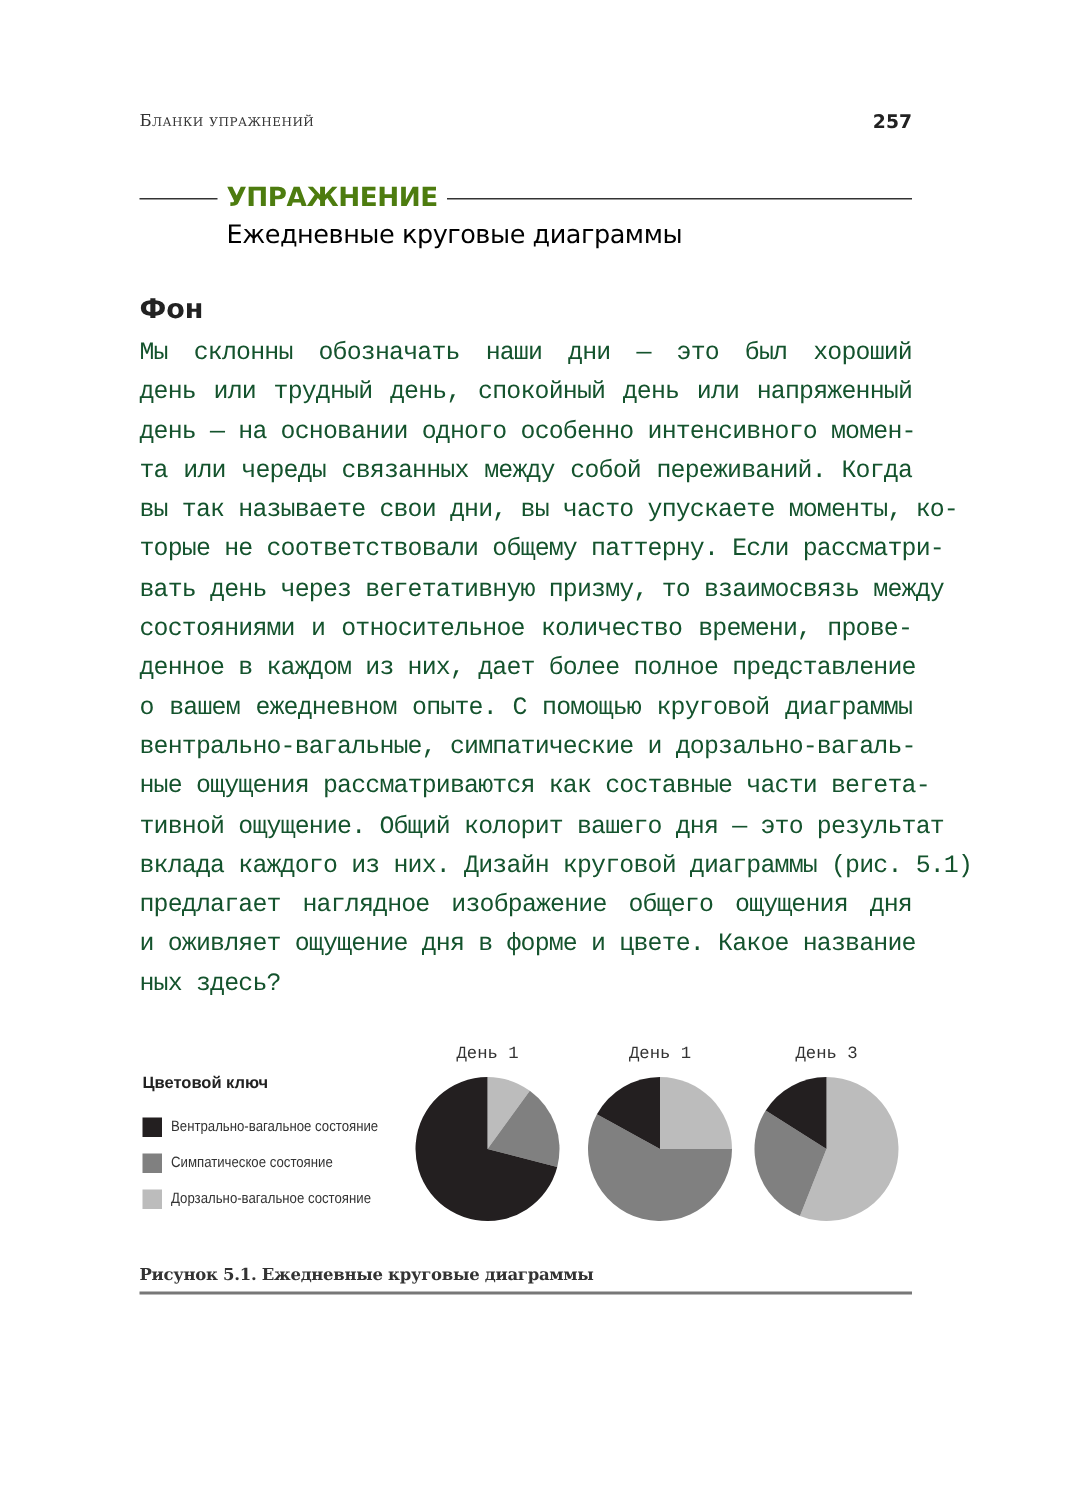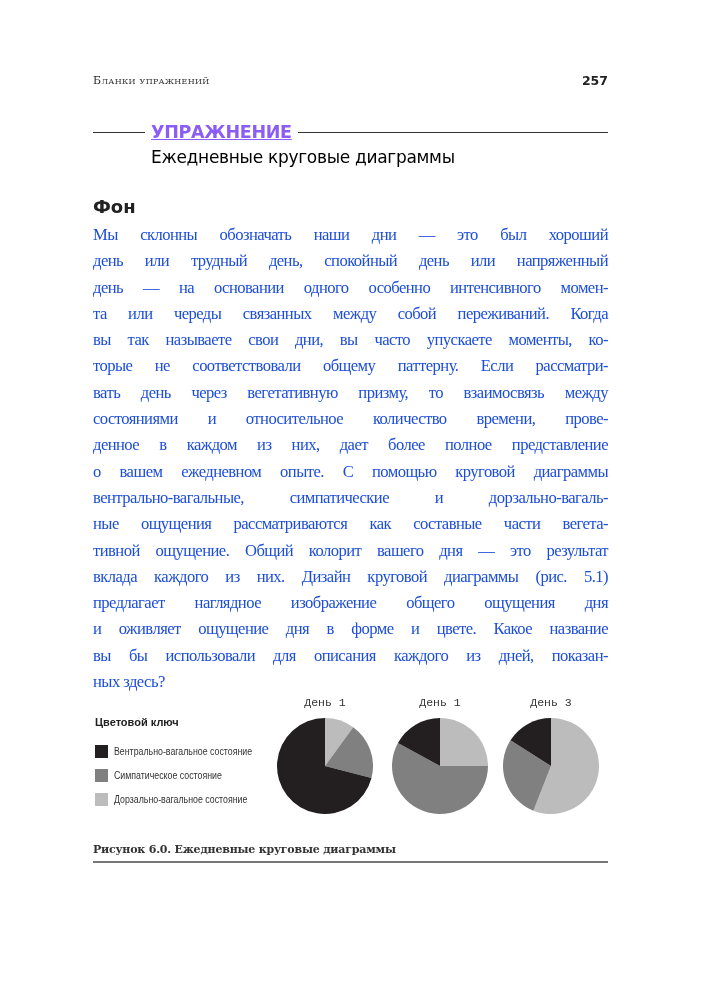--- a/index.html
+++ b/index.html
@@ -5,25 +5,25 @@
   html, body { margin: 0; padding: 0; background: #ffffff; }
   body { width: 715px; height: 1000px; position: relative; overflow: hidden; color: #231f20; }
   .running-head { position: absolute; left: 93px; top: 74px; width: 515px; height: 20px; }
   .running-head .section { position: absolute; left: 0; top: 0; font-family: "DejaVu Serif", serif; font-size: 11px; letter-spacing: 0.3px; font-variant: small-caps; color: #333; }
   .running-head .page-num { position: absolute; right: 0; top: -1px; font-family: "DejaVu Sans", sans-serif; font-weight: bold; font-size: 12.5px; color: #222; }
 
   .exercise-head { position: absolute; left: 93px; top: 118px; width: 515px; }
   .exercise-head .row { display: flex; align-items: center; height: 28px; }
   .exercise-head .line-left { width: 52px; height: 1px; background: #333; }
   .exercise-head .line-right { flex: 1; height: 1px; background: #333; margin-left: 6px; }
-  .exercise-head .title { font-family: "DejaVu Sans", sans-serif; font-weight: bold; font-size: 17.5px; margin-left: 6px; letter-spacing: -0.3px; color: #8b5cf6; text-decoration: underline; }
+  .exercise-head .title { font-family: "DejaVu Sans", sans-serif; font-weight: bold; font-size: 17.5px; margin-left: 6px; letter-spacing: -0.3px; color: #4d7c0f; }
   .exercise-head .subtitle { font-family: "DejaVu Sans", sans-serif; font-size: 17px; margin-left: 58px; margin-top: 1px; color: #000000; letter-spacing: -0.3px; }
 
   .section-heading { position: absolute; left: 93px; top: 196px; font-family: "DejaVu Sans", sans-serif; font-weight: bold; font-size: 18px; color: #222; }
-  .body-text { position: absolute; left: 93px; top: 222px; width: 515px; font-family: Liberation Serif, serif; font-size: 16.6px; line-height: 26.3px; letter-spacing: -0.55px; color: #1d4ed8; }
+  .body-text { position: absolute; left: 93px; top: 222px; width: 515px; font-family: Liberation Mono, monospace; font-size: 16.6px; line-height: 26.3px; letter-spacing: -0.55px; color: #14532d; }
   .body-text .ln { display: block; text-align: justify; text-align-last: justify; white-space: nowrap; height: 26.3px; }
   .body-text .ln.last { text-align-last: left; }
 
   .figure { position: absolute; left: 93px; top: 692px; width: 515px; height: 170px; }
   .legend { position: absolute; left: 2px; top: 24px; }
   .legend .legend-title { font-family: "Liberation Sans", sans-serif; font-weight: bold; font-size: 11px; color: #222; margin-bottom: 11px; }
   .legend .legend-item { display: flex; align-items: center; height: 24px; }
   .legend .swatch { width: 13px; height: 13px; margin-right: 6px; }
   .legend .legend-label { font-family: "Liberation Sans", sans-serif; font-size: 10px; color: #333; transform: scaleX(0.88); transform-origin: left center; white-space: nowrap; }
   .pie-wrap { position: absolute; top: 0; width: 110px; text-align: center; }
@@ -61,21 +61,20 @@
     <span class="ln">вать день через вегетативную призму, то взаимосвязь между</span>
     <span class="ln">состояниями и относительное количество времени, прове-</span>
     <span class="ln">денное в каждом из них, дает более полное представление</span>
     <span class="ln">о вашем ежедневном опыте. С помощью круговой диаграммы</span>
     <span class="ln">вентрально-вагальные, симпатические и дорзально-вагаль-</span>
     <span class="ln">ные ощущения рассматриваются как составные части вегета-</span>
     <span class="ln">тивной ощущение. Общий колорит вашего дня — это результат</span>
     <span class="ln">вклада каждого из них. Дизайн круговой диаграммы (рис. 5.1)</span>
     <span class="ln">предлагает наглядное изображение общего ощущения дня</span>
     <span class="ln">и оживляет ощущение дня в форме и цвете. Какое название</span>
-    <span class="ln">вы бы использовали для описания каждого из дней, показан-</span>
     <span class="ln last">ных здесь?</span>
   </div>
 
 <div class="figure">
   <div class="legend">
     <div class="legend-title">Цветовой ключ</div>
     <div id="legend-items">
         <div class="legend-item">
           <span class="swatch" style="background: rgb(35, 31, 32);"></span>
           <span class="legend-label">Вентрально-вагальное состояние</span>
@@ -111,13 +110,13 @@
         <div class="pie-title">День 3</div>
         <svg width="100" height="100">
           <path d="M50,50 L50,2 A48,48 0 1 1 32.33002147113544,94.62927132263606 Z" fill="#bcbcbc"></path>
           <path d="M50,50 L32.33002147113544,94.62927132263606 A48,48 0 0 1 9.472259575903252,24.280313841008194 Z" fill="#808080"></path>
           <path d="M50,50 L9.472259575903252,24.280313841008194 A48,48 0 0 1 49.999999999999986,2 Z" fill="#231f20"></path>
         </svg>
       </div>
     </div>
 </div>
 
-<div class="caption">Рисунок 6.0. Ежедневные круговые диаграммы</div>
+<div class="caption">Рисунок 5.1. Ежедневные круговые диаграммы</div>
 
 </body></html>

